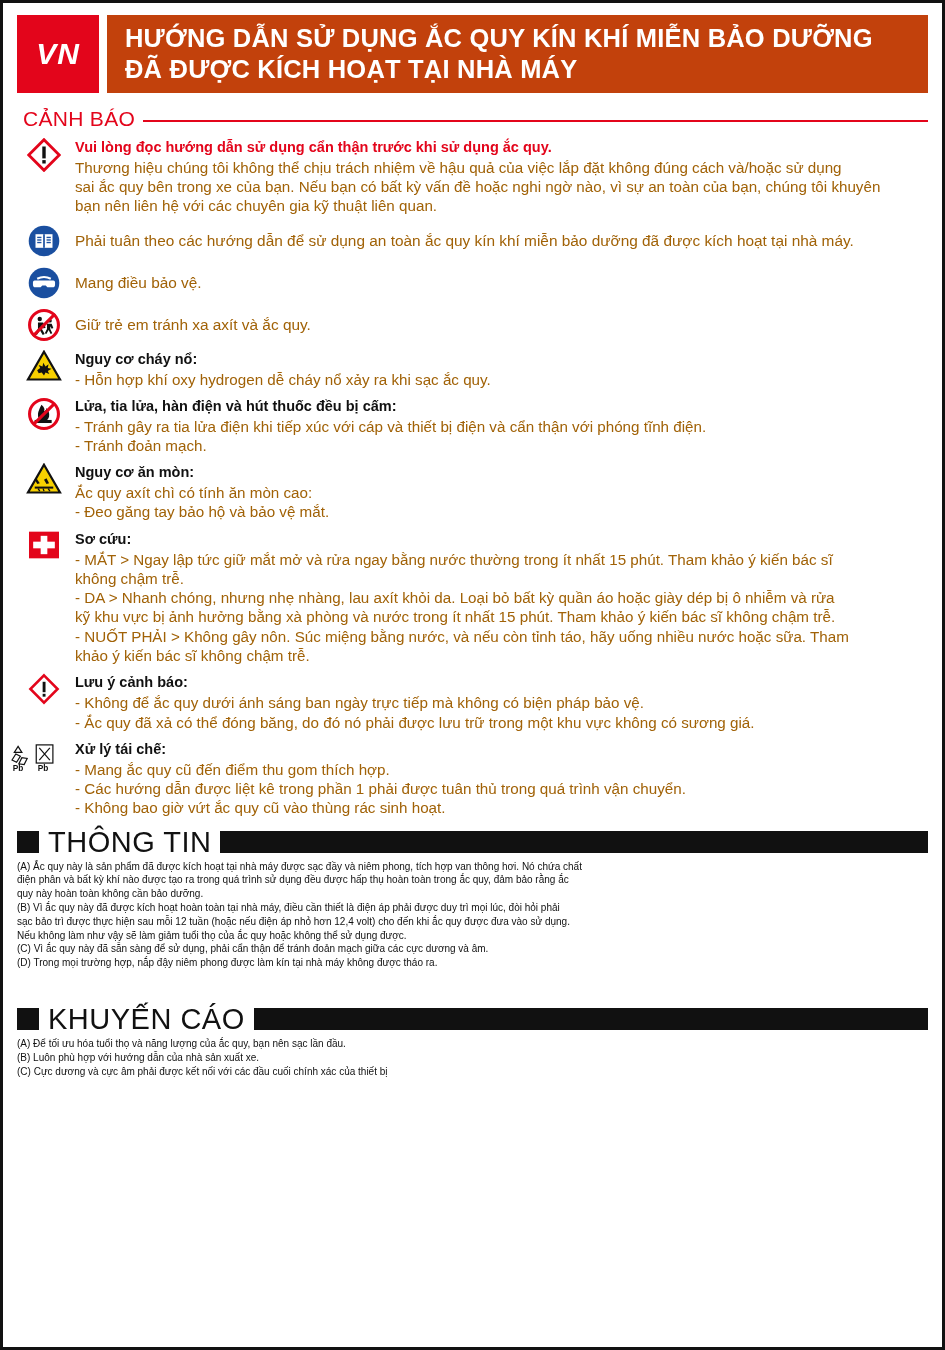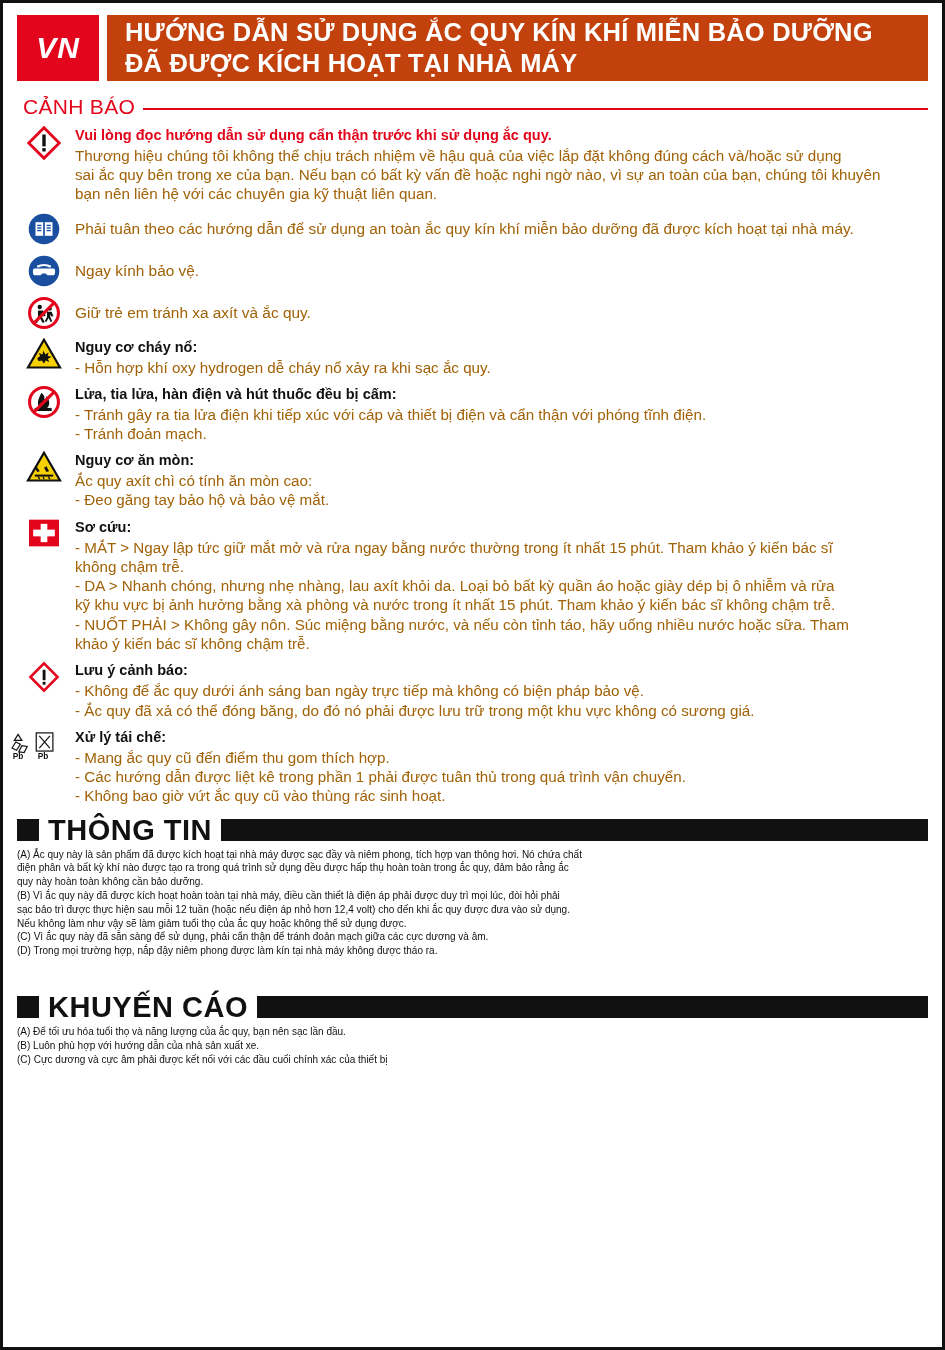--- a/index.html
+++ b/index.html
@@ -19,21 +19,21 @@
     border: 3px solid #111;
     padding: 12px 14px 0 14px;
     position: relative;
   }
 
   
   .header {
     display: flex;
     align-items: stretch;
     gap: 8px;
-    height: 66px;
+    height: 78px;
     margin-bottom: 14px;
   }
   .vn-badge {
     width: 82px;
     background: #e3051b;
     color: #fff;
     display: flex;
     align-items: center;
     justify-content: center;
     font-size: 30px;
@@ -116,21 +116,21 @@
     align-items: center;
     gap: 9px;
     margin: 10px 0 4px 0;
   }
   .black-head .sq {
     width: 22px; height: 22px;
     background: #111;
   }
   .black-head .label {
     font-size: 29px;
-    font-weight: bold;
+    font-weight: normal;
     letter-spacing: 0.5px;
     line-height: 1;
     white-space: nowrap;
   }
   .black-head .bar {
     flex: 1;
     height: 22px;
     background: #111;
   }
   .para {
@@ -200,21 +200,21 @@
 
     <div class="warn-row single">
       <div class="warn-icon">
         <svg class="ico" width="34" height="34" viewBox="0 0 40 40">
           <circle cx="20" cy="20" r="18" fill="#1a4fa0"></circle>
           <path d="M9 17 h22 a2 2 0 0 1 2 2 v3 a3 3 0 0 1 -3 3 h-6 l-2 -2 h-4 l-2 2 h-6 a3 3 0 0 1 -3 -3 v-3 a2 2 0 0 1 2 -2 z" fill="#fff"></path>
           <path d="M12 15 q8 -4 16 0" stroke="#fff" stroke-width="2.4" fill="none"></path>
         </svg>
       </div>
       <div class="warn-body">
-        <div class="warn-line">Ngay kính bảo vệ.</div>
+        <div class="warn-line">Mang điều bảo vệ.</div>
       </div>
     </div>
 
     <div class="warn-row single">
       <div class="warn-icon">
         <svg class="ico" width="34" height="34" viewBox="0 0 40 40">
           <circle cx="20" cy="20" r="17" fill="#fff" stroke="#e3051b" stroke-width="3.6"></circle>
           <g fill="#111">
             <circle cx="15" cy="13" r="2.6"></circle>
             <path d="M12 17 h7 l3 6 -2.4 1.2 -2.2 -4 v4.3 l3.4 6 -2.3 1.3 -3.3 -5.6 -3.6 5.6 -2.3 -1.3 3.6 -6 V17z"></path>

